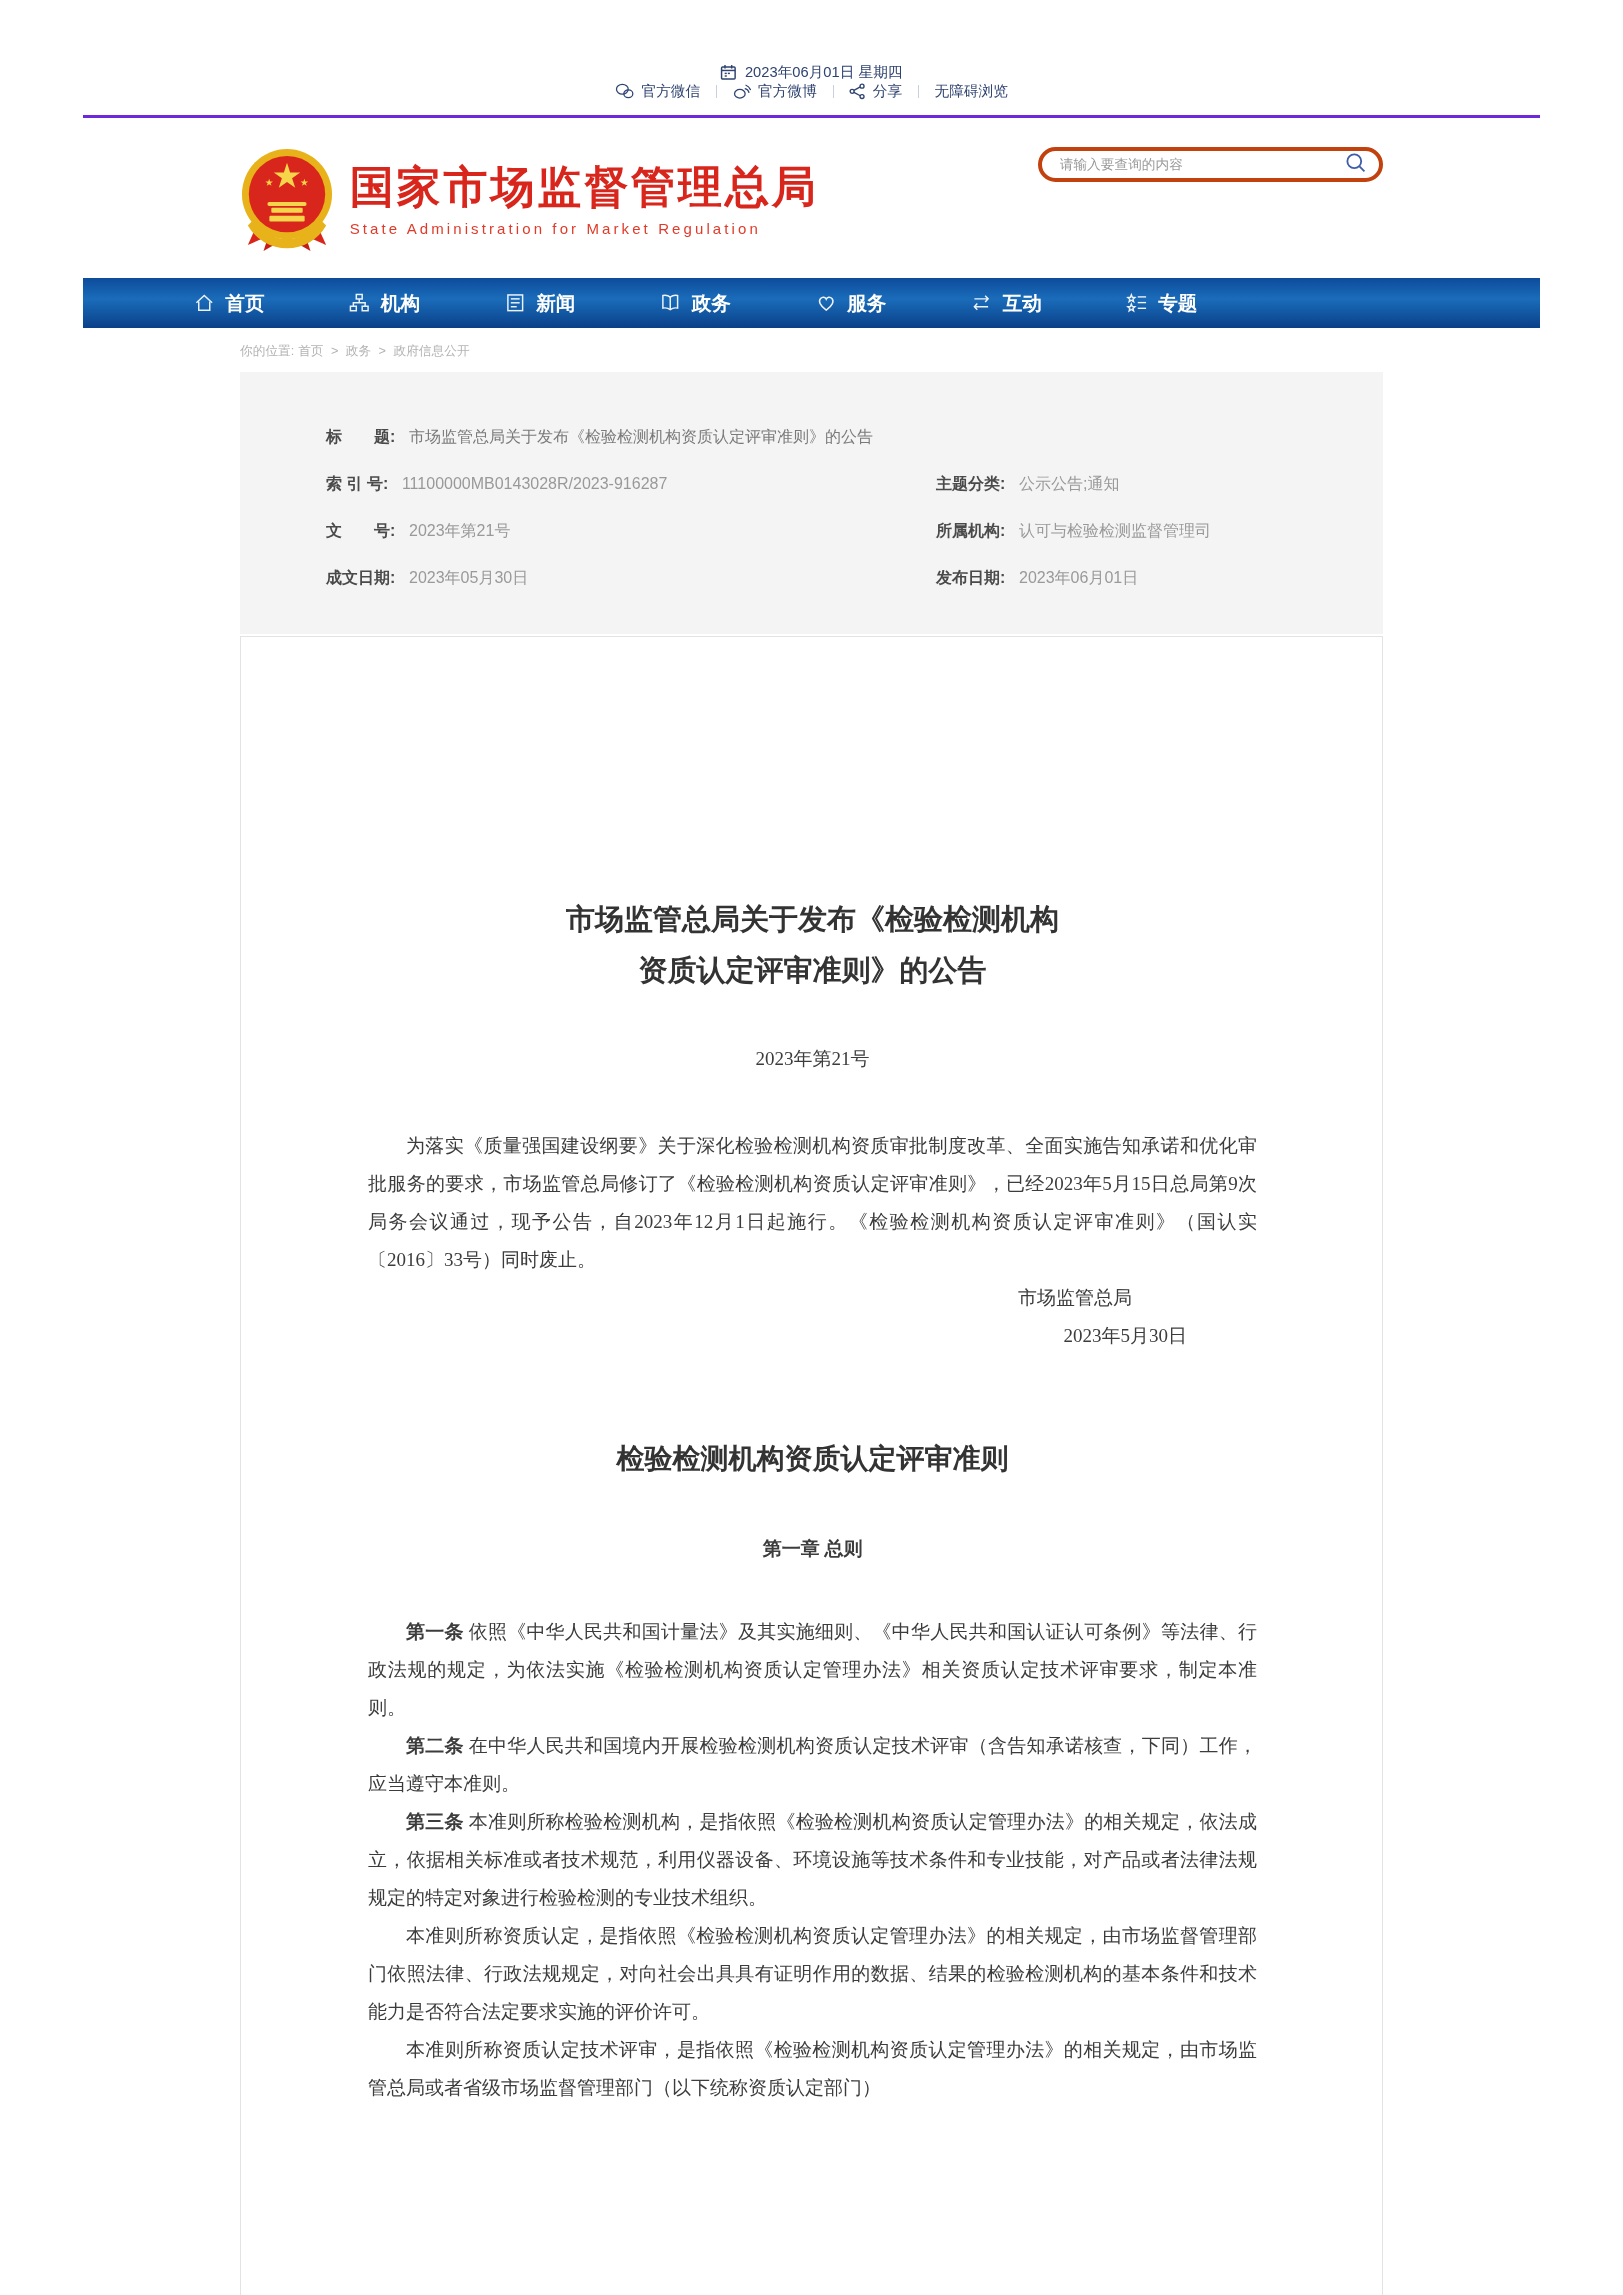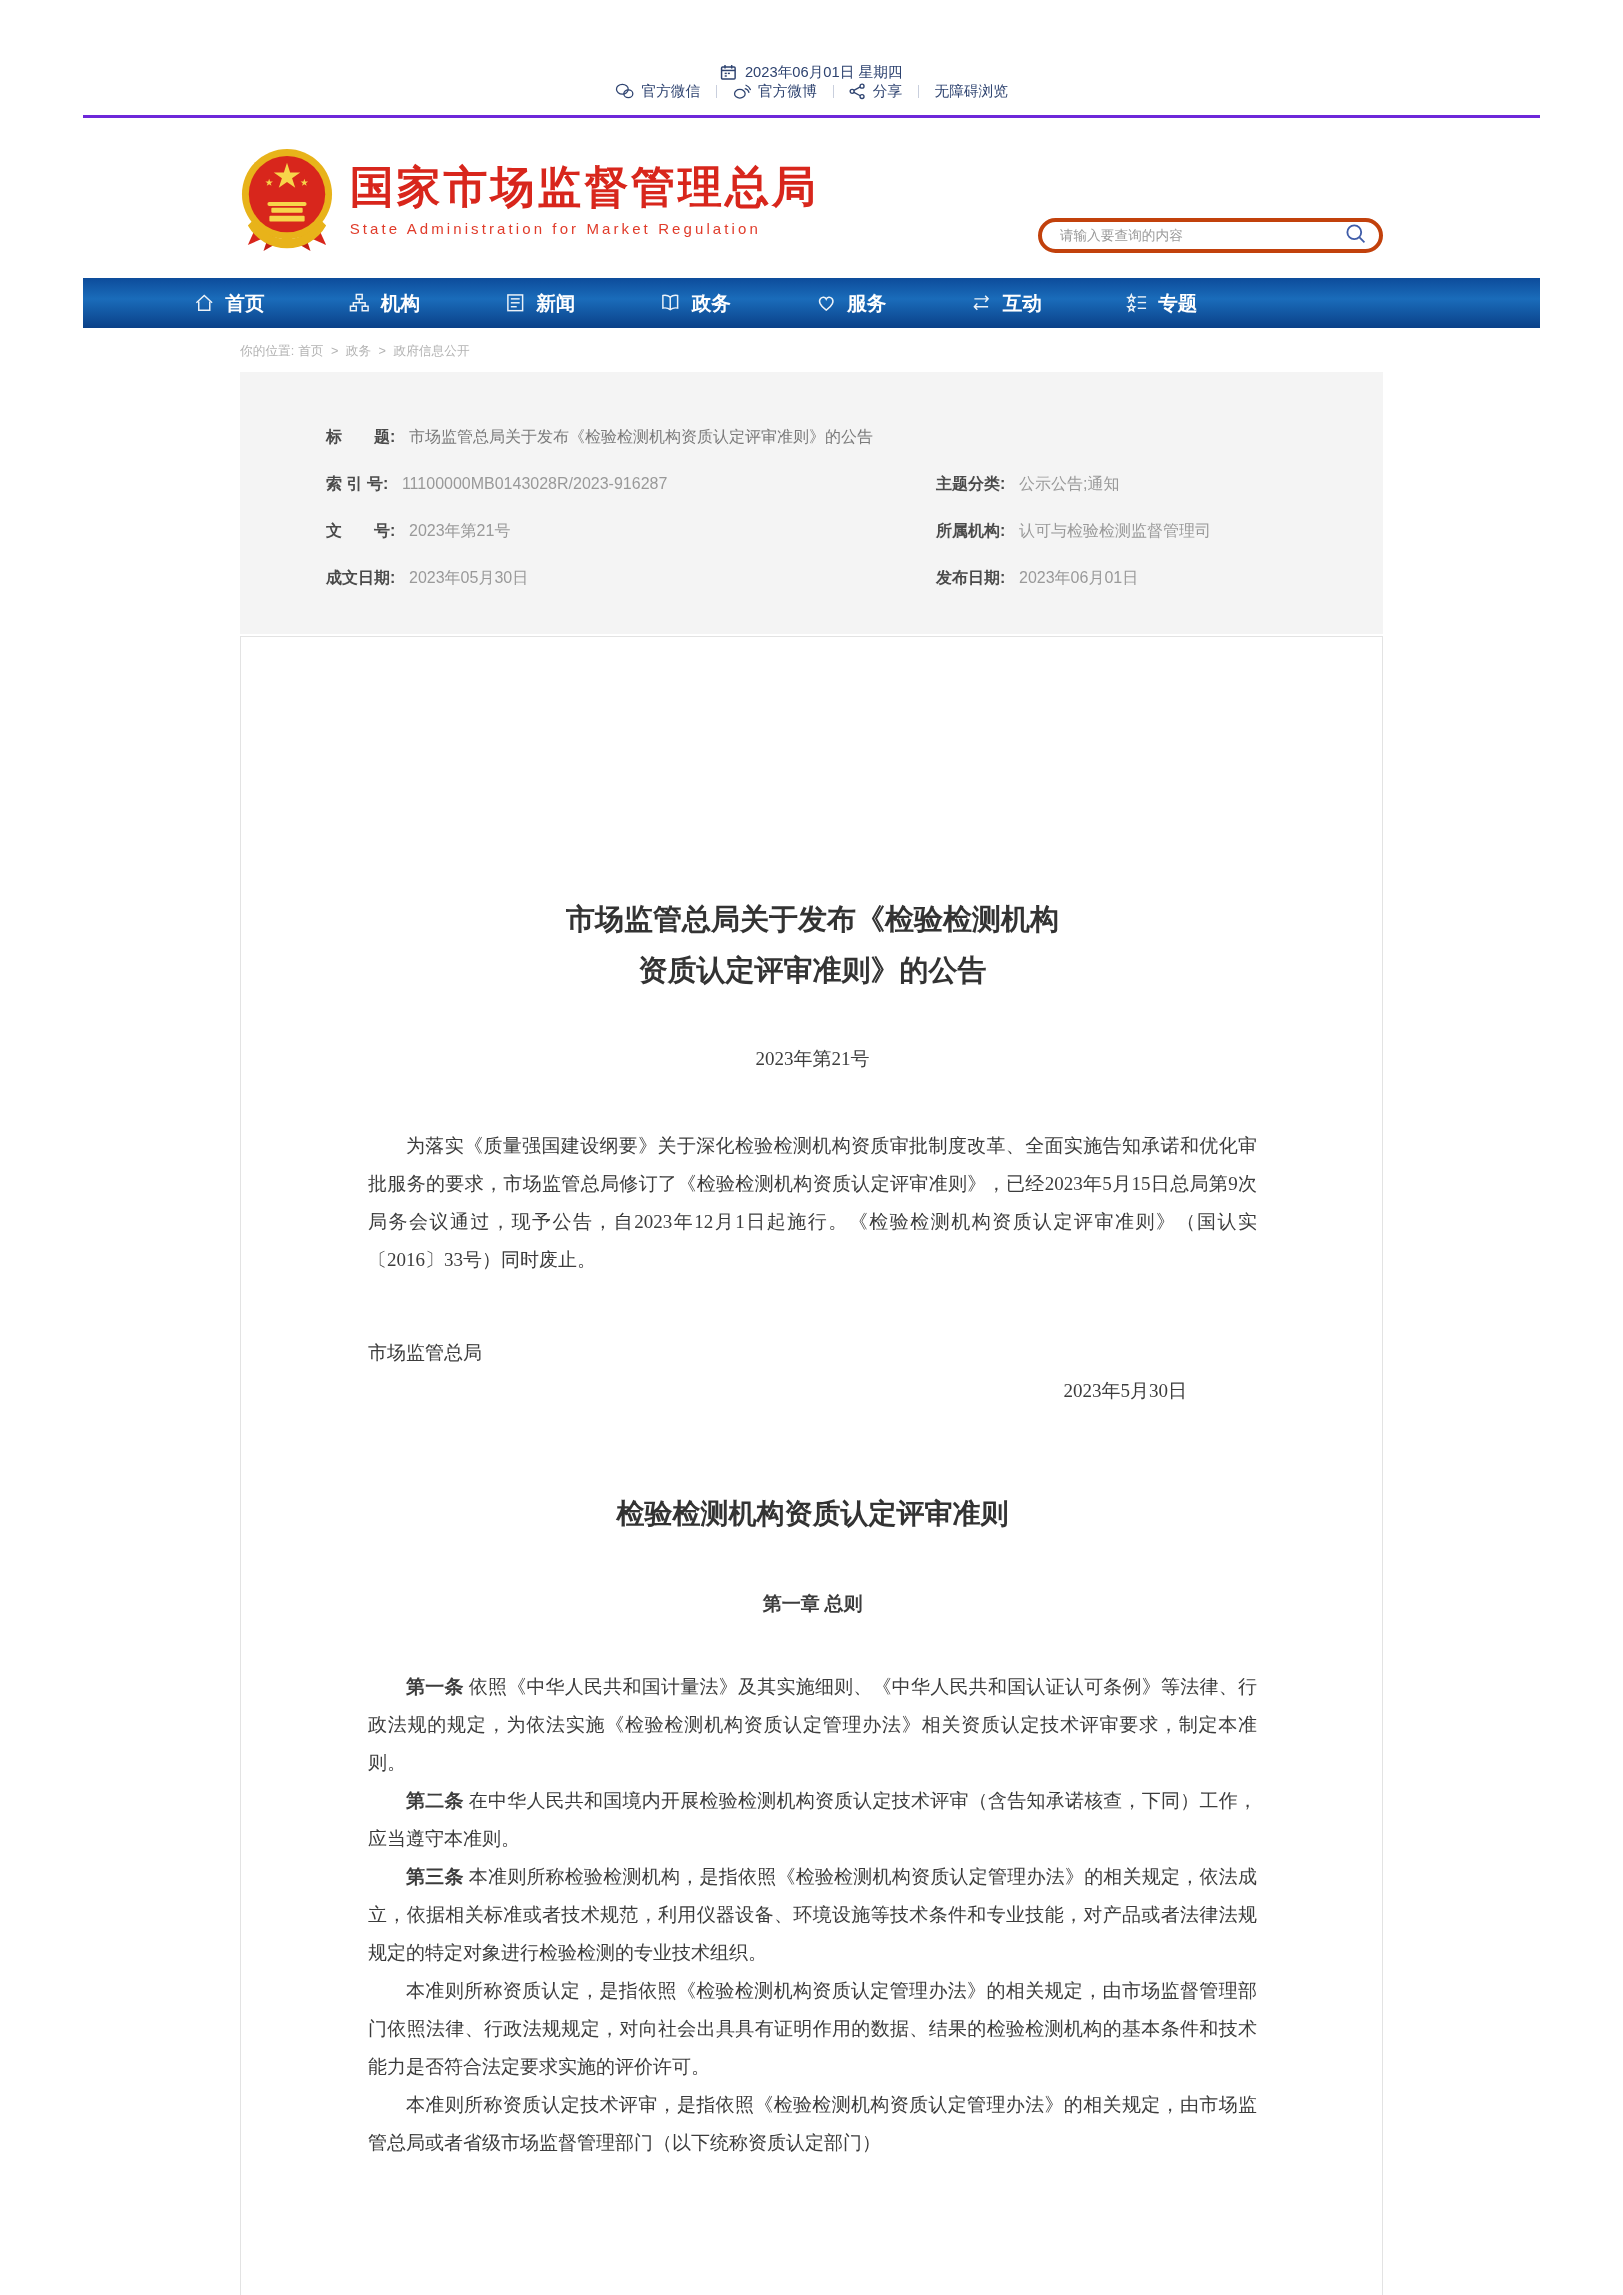--- a/index.html
+++ b/index.html
@@ -21,21 +21,21 @@
     font-size: 14.7px; color: #2e4370; flex-direction: column;
   }
   .topbar-left { display: flex; align-items: center; gap: 7.8px; }
   .topbar-right { display: flex; align-items: center; gap: 15.7px; }
   .topbar-link { display: flex; align-items: center; gap: 6.9px; color: #2e4370; cursor: pointer; }
   .tb-divider { width: 1px; height: 13.7px; background: #c9cfdd; }
   .tb-icon svg { display: block; }
 
   
   .header { padding: 29px 0 25.5px 0; }
-  .header .inner { display: flex; justify-content: space-between; align-items: flex-end; gap: 11px; }
+  .header .inner { display: flex; justify-content: space-between; align-items: flex-start; gap: 11px; }
   .logo-block { display: flex; align-items: center; gap: 15.7px; }
   .logo-emblem svg { display: block; }
   .org-cn {
     font-size: 44px; font-weight: bold; color: #d8261c; letter-spacing: 2.9px;
     line-height: 1.15; font-family: "Liberation Sans", sans-serif;
   }
   .org-en {
     font-size: 15px; color: #e03b2a; letter-spacing: 3.1px; margin-top: 6.9px;
   }
   .search-box {
@@ -87,21 +87,21 @@
     text-align: center; font-size: 29px; font-weight: bold; color: #333;
     line-height: 1.78; font-family: "Liberation Sans", sans-serif;
   }
   .doc-number { text-align: center; font-size: 18.6px; margin-top: 43px; color: #333;
     font-family: "Liberation Serif", "DejaVu Serif", serif; }
   .doc-body {
     font-family: "Liberation Serif", "DejaVu Serif", serif;
     font-size: 19px; color: #3c3c3c; line-height: 2.0;
   }
   .announcement { margin: 49px 0 0 0; text-align: justify; text-indent: 2em; }
-  .sign-org  { margin-top: 55px; padding-right: 125px; }
+  .sign-org  { text-align: right; padding-right: 125px; }
   .sign-date { text-align: right; padding-right: 70px; }
   .section-title {
     text-align: center; font-size: 28px; font-weight: bold; color: #333;
     margin-top: 76px; font-family: "Liberation Sans", sans-serif;
   }
   .chapter-heading { text-align: center; margin-top: 43px; font-weight: 600; }
   .doc-paras { margin-top: 45px; }
   .doc-para { margin: 0; text-align: justify; text-indent: 2em; }
   .doc-para b { font-weight: bold; }
 </style>

